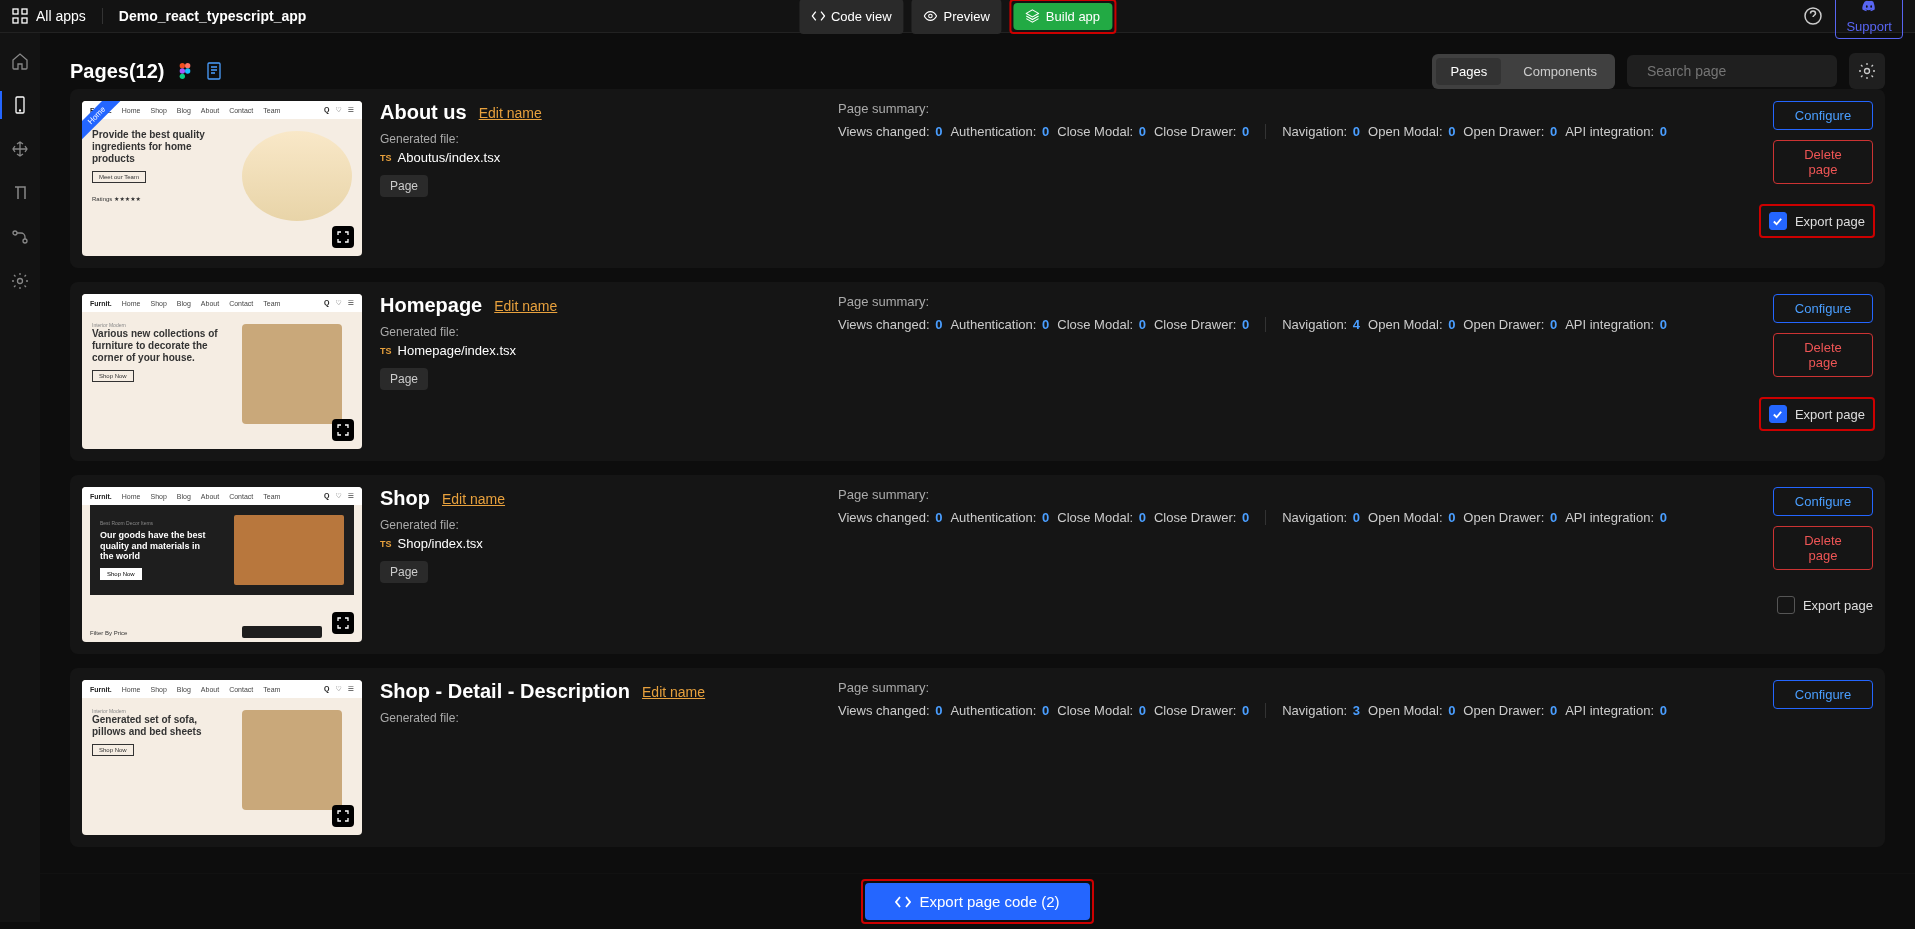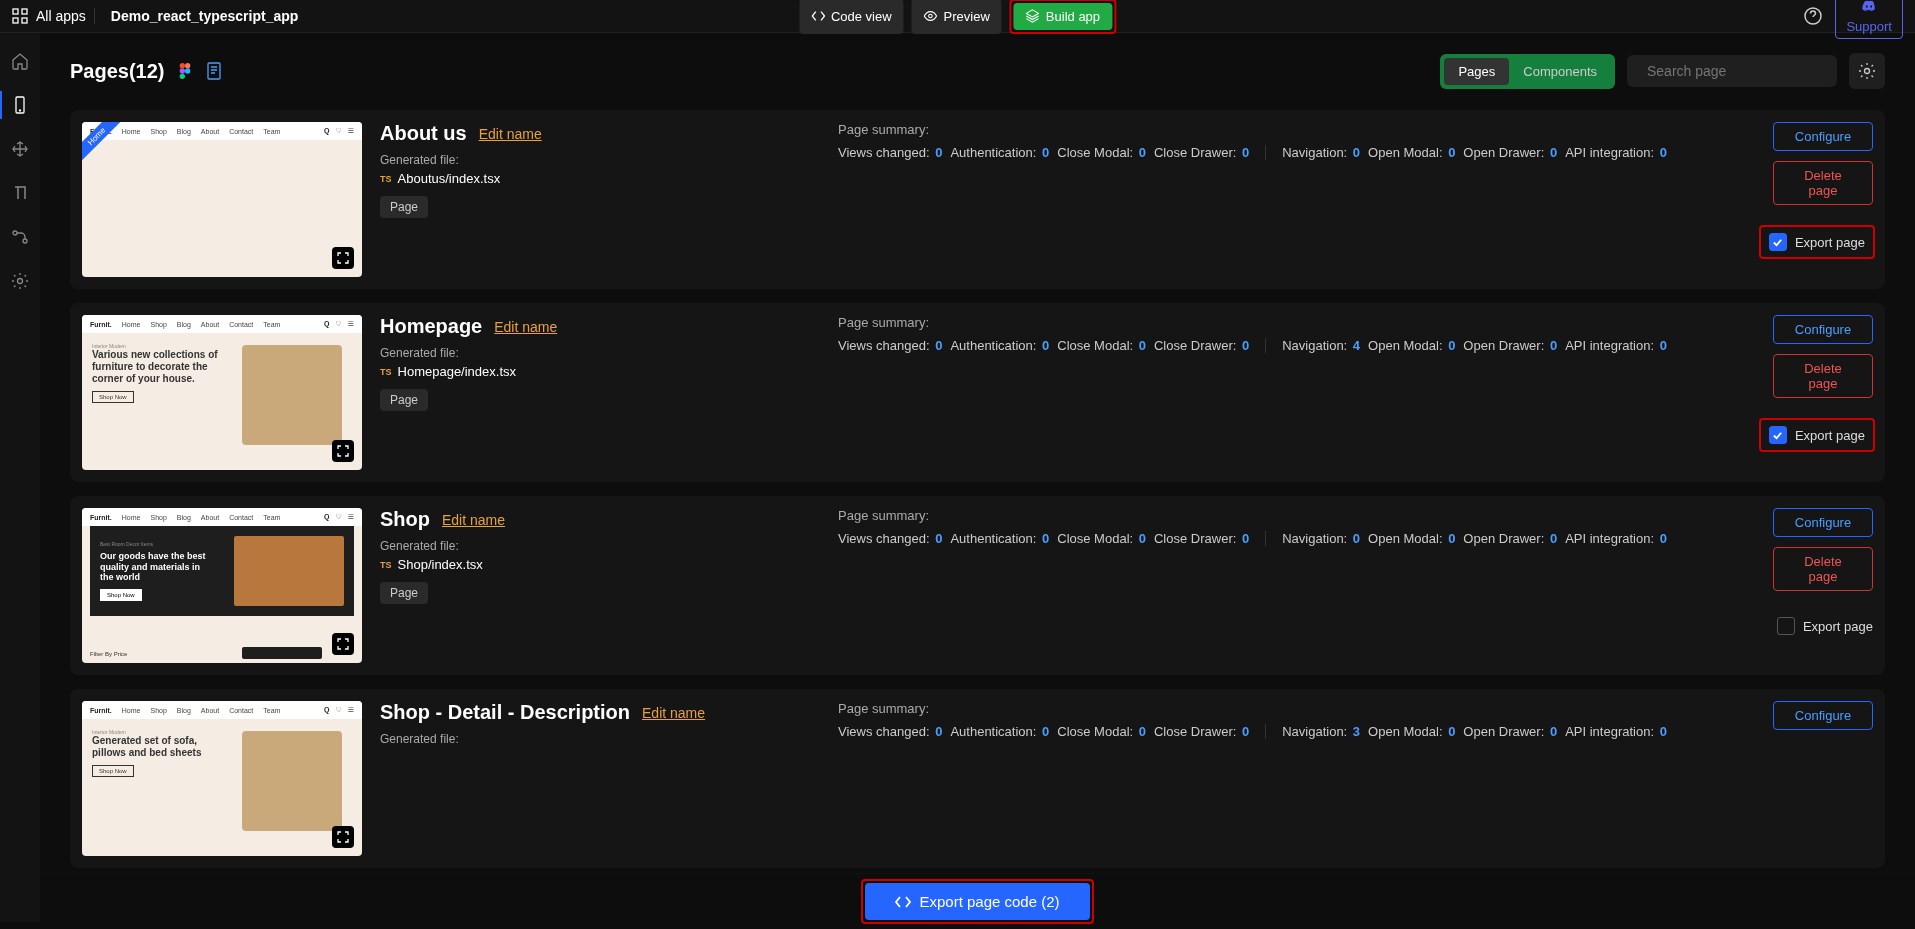--- a/index.html
+++ b/index.html
@@ -9,21 +9,21 @@
   font-family: -apple-system, BlinkMacSystemFont, "Segoe UI", sans-serif;
   font-size: 14px;
   overflow: hidden;
 }
 .topbar {
   height: 32px;
   background: #131313;
   display: flex;
   align-items: center;
   padding: 16px 12px;
-  gap: 8px;
+  gap: 16px;
   border-bottom: 1px solid #222;
 }
 .all-apps { display: flex; align-items: center; gap: 8px; color: #fff; cursor: pointer; }
 .all-apps .grid-icon { width: 16px; height: 16px; }
 .page-title { font-weight: 600; color: #fff; border-left: 1px solid #333; padding-left: 16px; }
 .topbar-center { position: absolute; left: 50%; transform: translateX(-50%); display: flex; gap: 8px; }
 .btn { display: flex; align-items: center; gap: 6px; padding: 6px 12px; border-radius: 4px; cursor: pointer; border: none; font-size: 13px; }
 .btn-dark { background: #2a2a2a; color: #fff; }
 .btn-green { background: #22aa44; color: #fff; }
 .btn-green-wrap { border: 2px solid #cc0000; padding: 2px; border-radius: 4px; }
@@ -31,26 +31,26 @@
 .help-icon { width: 20px; height: 20px; cursor: pointer; }
 .support-btn { border: 1px solid #5865F2; color: #5865F2; background: transparent; border-radius: 4px; padding: 4px 10px; display: flex; align-items: center; gap: 6px; cursor: pointer; font-size: 13px; flex-direction: column; }
 
 .layout { display: flex; height: calc(100vh - 40px); }
 .sidebar { width: 40px; background: #131313; display: flex; flex-direction: column; align-items: center; padding-top: 8px; gap: 4px; }
 .side-item { width: 40px; height: 40px; display: flex; align-items: center; justify-content: center; cursor: pointer; color: #888; position: relative; }
 .side-item.active { color: #fff; }
 .side-item.active::before { content: ''; position: absolute; left: 0; top: 6px; bottom: 6px; width: 2px; background: #2466ff; }
 
 .main { flex: 1; padding: 20px 30px; overflow-y: auto; position: relative; }
-.main-header { display: flex; align-items: center; gap: 12px; margin-bottom: 21px; }
+.main-header { display: flex; align-items: center; gap: 12px; margin-bottom: 0; }
 .pages-count { font-size: 20px; font-weight: 700; }
 .figma-badge { width: 16px; height: 16px; }
 .doc-badge { width: 18px; height: 18px; color: #4a9eff; cursor: pointer; }
 .main-header-right { margin-left: auto; display: flex; align-items: center; gap: 12px; }
-.tab-switch { background: #15803d; border-radius: 6px; padding: 4px; display: flex; gap: 0; }
+.tab-switch { background: #404040; border-radius: 6px; padding: 4px; display: flex; gap: 8px; }
 .tab-switch button { background: transparent; border: none; color: #ccc; padding: 6px 14px; border-radius: 4px; cursor: pointer; font-size: 13px; }
 .tab-switch button.active { background: #333; color: #fff; }
 .search-box { background: #1f1f1f; border-radius: 6px; padding: 8px 12px; display: flex; align-items: center; gap: 8px; width: 210px; }
 .search-box input { background: transparent; border: none; color: #fff; outline: none; flex: 1; font-size: 14px; }
 .gear-box { background: #1f1f1f; border-radius: 6px; width: 36px; height: 36px; display: flex; align-items: center; justify-content: center; cursor: pointer; }
 
 .page-row { background: #151515; border-radius: 8px; padding: 12px; display: flex; gap: 18px; margin-bottom: 14px; }
 .thumb { width: 280px; height: 155px; background: #f5ede3; border-radius: 4px; position: relative; overflow: hidden; }
 .thumb-nav { height: 18px; background:#fff; display:flex; align-items:center; padding:0 8px; gap:10px; font-size:7px; color:#444; }
 .thumb-nav span:first-child { font-weight:700; color:#222; }
@@ -235,20 +235,21 @@
               <span>Blog</span>
               <span>About</span>
               <span>Contact</span>
               <span>Team</span>
               <div class="thumb-nav-right">
                 <span>Q</span>
                 <span>♡</span>
                 <span>☰</span>
               </div>
             </div>
+            <div class="thumb-body"><div class="thumb-headline">Provide the best quality ingredients for home products</div><div class="thumb-btn-sm">Meet our Team</div><div style="margin-top:12px;font-size:6px">Ratings ★★★★★</div><div style="position:absolute;right:10px;top:30px;width:110px;height:90px;background:linear-gradient(#f9e8c8,#e8d4a8);border-radius:50%;"></div></div>
             <div class="expand-icon">
               <svg width="12" height="12" viewBox="0 0 12 12" fill="none" stroke="#fff" stroke-width="1.3">
                 <path d="M1 4V1h3M11 4V1H8M1 8v3h3M11 8v3H8"></path>
               </svg>
             </div>
           </div>
     <div class="page-info">
       <div class="page-name-row">
         <span class="page-name">About us</span>
         <span class="edit-name">Edit name</span>

